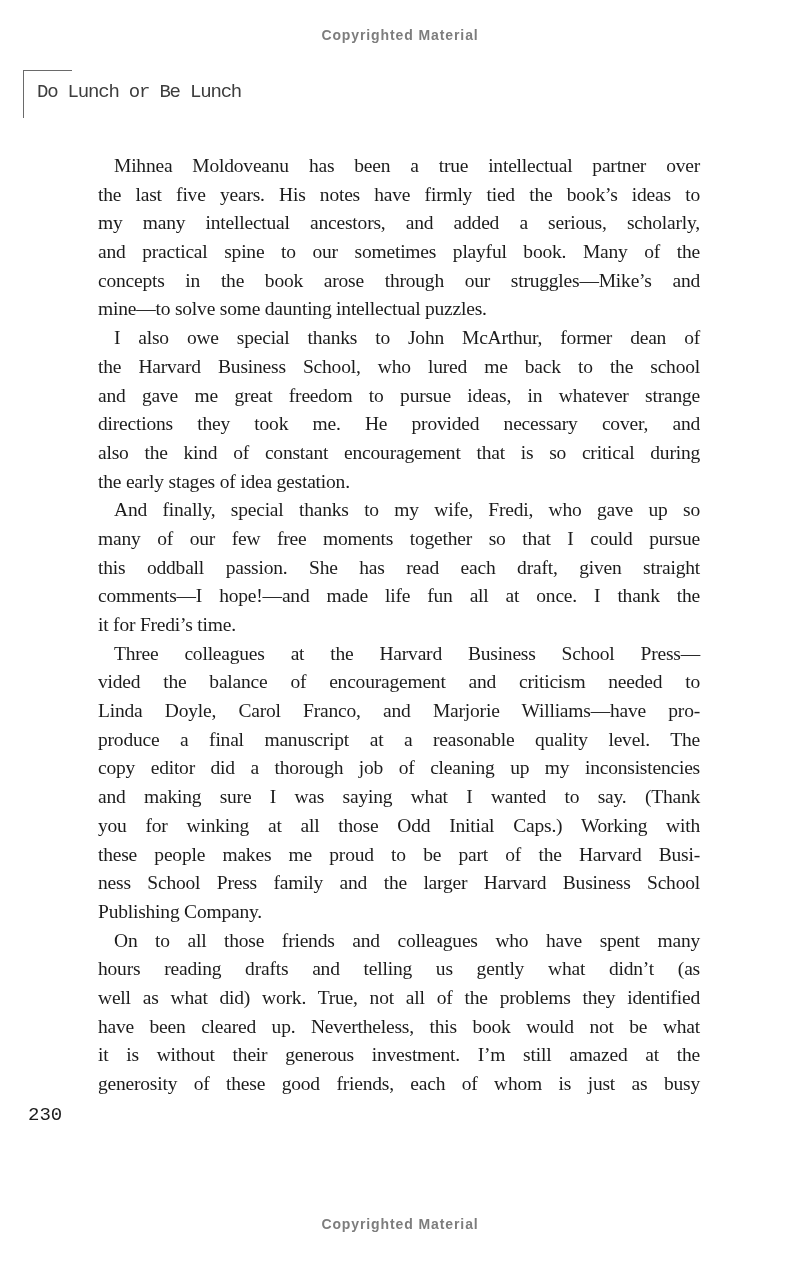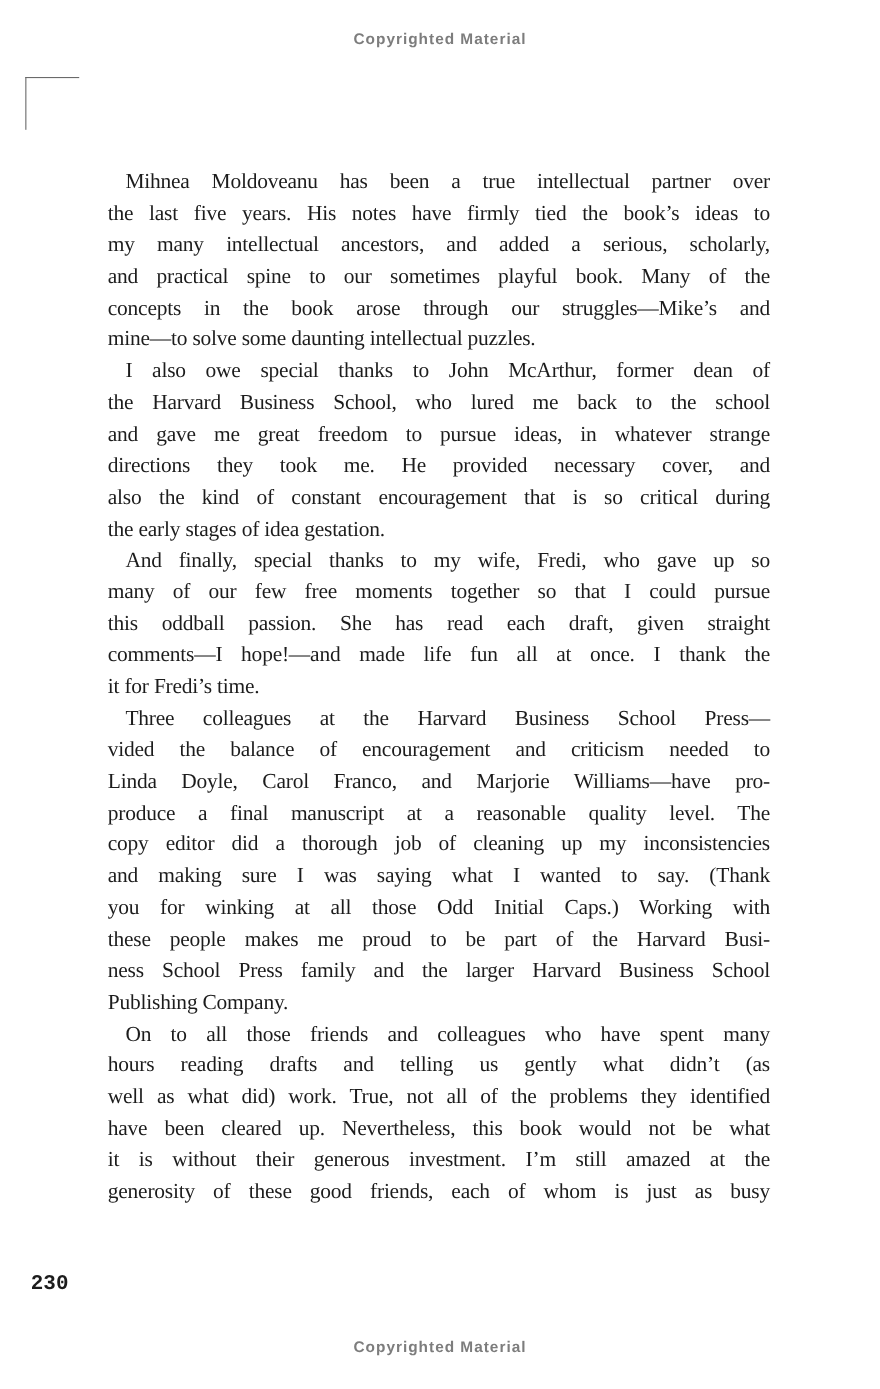--- a/index.html
+++ b/index.html
@@ -58,34 +58,35 @@
     height: 28.7px;
     text-align: justify;
     text-align-last: justify;
     white-space: nowrap;
   }
   .line.indent { padding-left: 16px; }
   .line.end { text-align: left; text-align-last: left; }
   .page-number {
     position: absolute;
     left: 28px;
-    top: 1156px;
+    top: 1104px;
     font-family: "Liberation Mono", monospace;
-    font-weight: bold;
+    font-weight: normal;
     font-size: 19px;
     color: var(--body_text, #1c1c1c);
   }
 </style>
 </head>
 <body>
 
 <div class="page">
   <div class="copyright top">Copyrighted Material</div>
 
   <div class="header-bracket"></div>
+  <div class="header-text">Do Lunch or Be Lunch</div>
 
   <div class="body-text" id="body-text">
       <div class="line indent">Mihnea Moldoveanu has been a true intellectual partner over</div>
       <div class="line">the last five years. His notes have firmly tied the book’s ideas to</div>
       <div class="line">my many intellectual ancestors, and added a serious, scholarly,</div>
       <div class="line">and practical spine to our sometimes playful book. Many of the</div>
       <div class="line">concepts in the book arose through our struggles—Mike’s and</div>
       <div class="line end">mine—to solve some daunting intellectual puzzles.</div>
       <div class="line indent">I also owe special thanks to John McArthur, former dean of</div>
       <div class="line">the Harvard Business School, who lured me back to the school</div>

